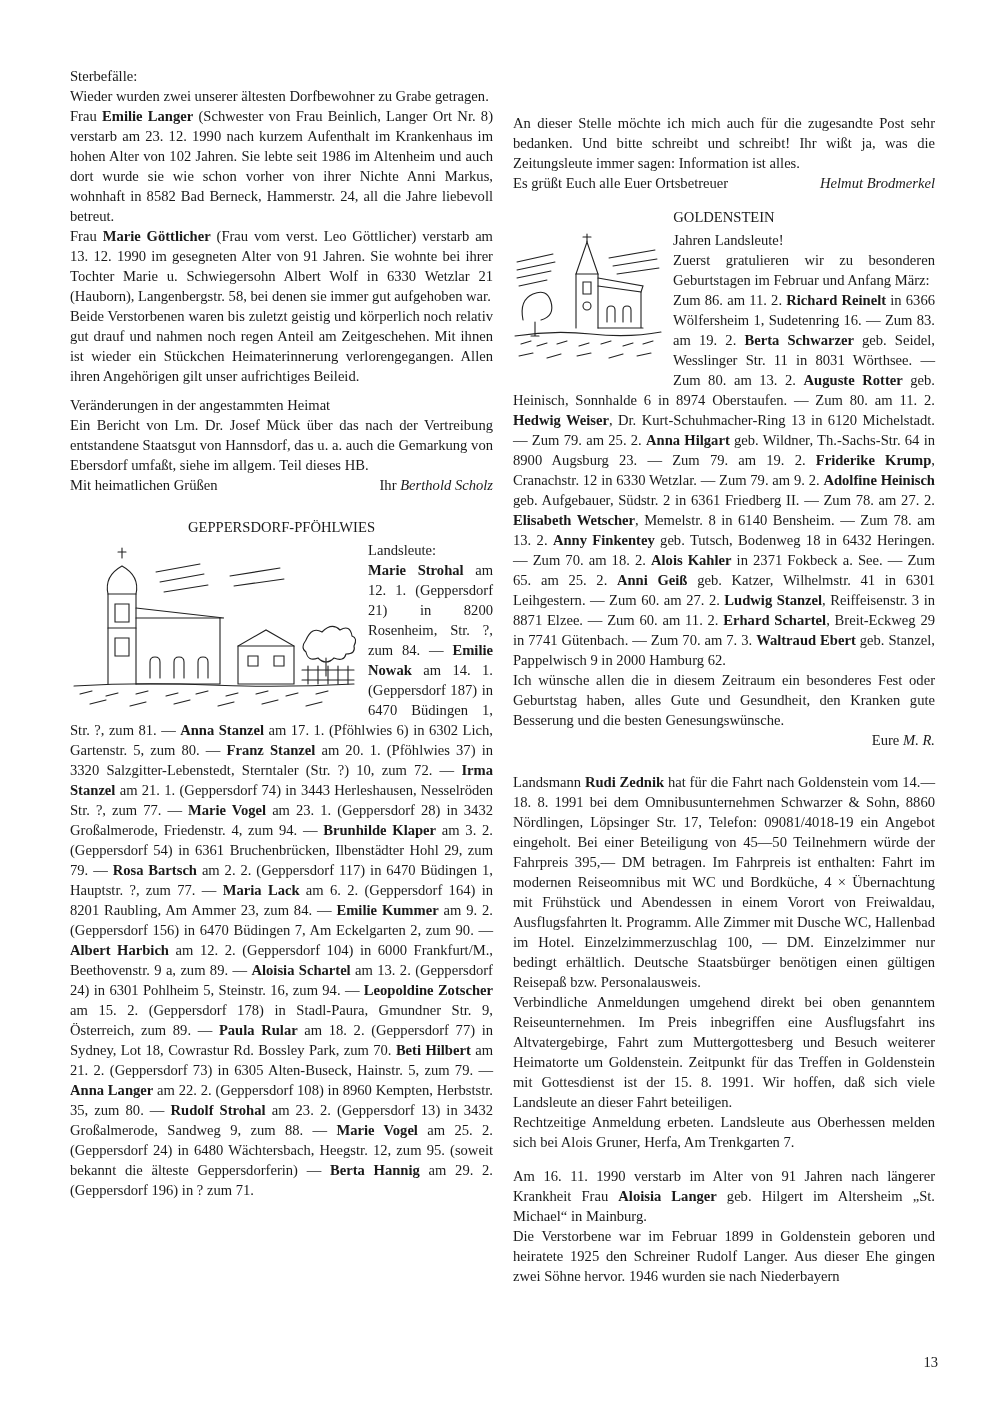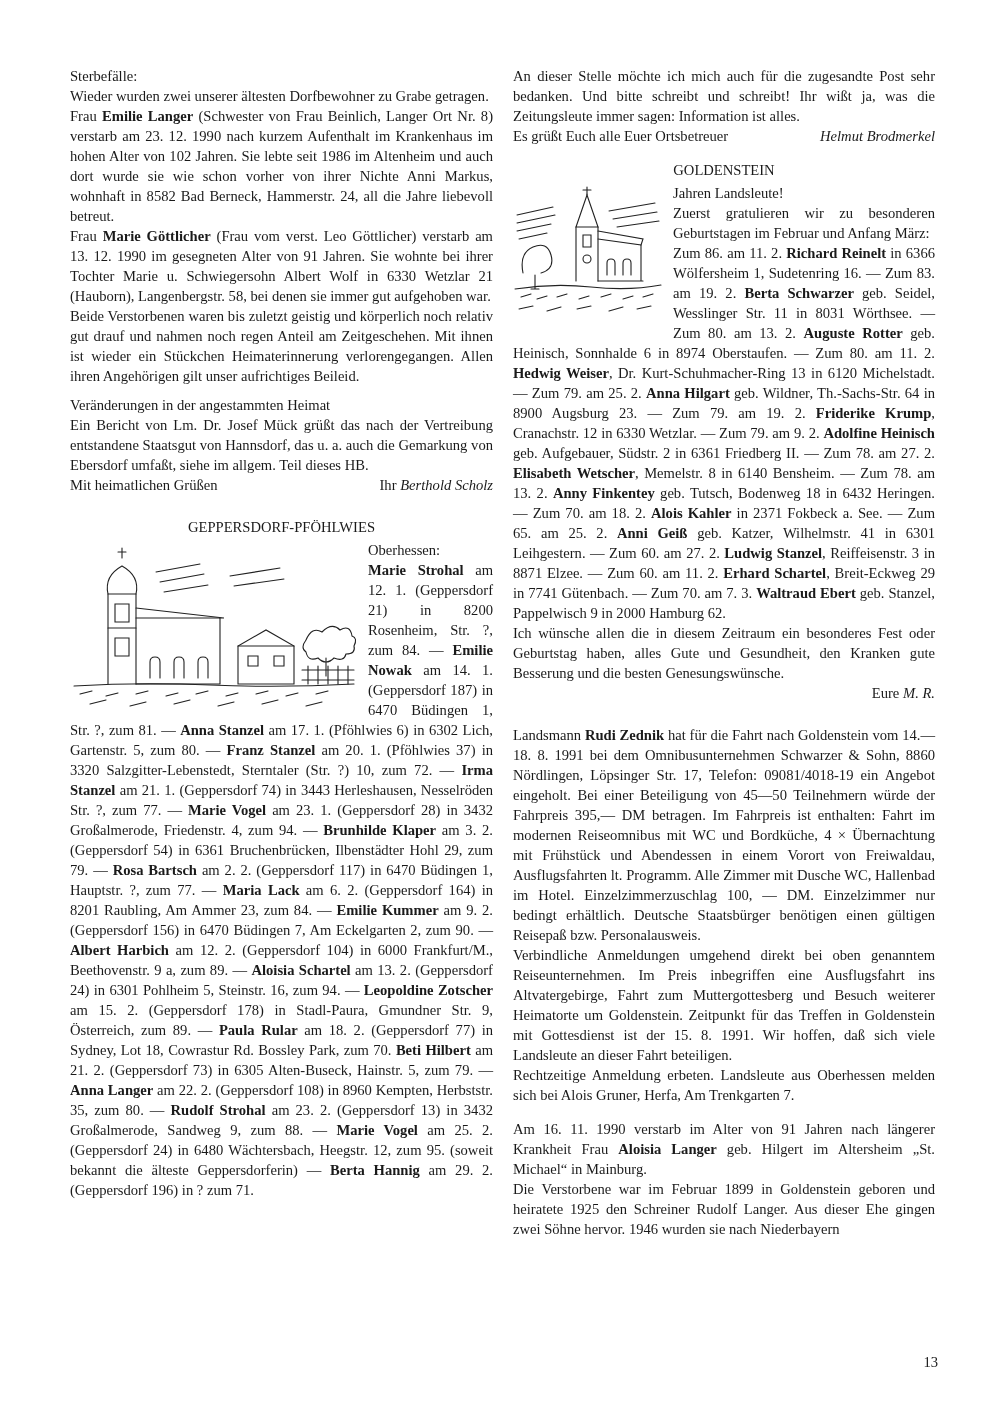--- a/index.html
+++ b/index.html
@@ -9,21 +9,21 @@
     color: #1a1a1a;
     font-family: "Liberation Serif", "DejaVu Serif", serif;
     font-size: 14.6px;
     line-height: 20px;
     position: relative;
     overflow: hidden;
   }
   .page { position: absolute; top: 66px; left: 70px; width: 865px; }
   .cols { display: flex; gap: 20px; }
   .col-left  { width: 423px; }
-  .col-right { width: 422px; }
+  .col-right { width: 422px; margin-top: 47px; }
   .para { text-align: justify; margin: 0; }
   .heading { font-weight: normal; }
   .center { text-align: center; }
   .sig-row { display: flex; justify-content: space-between; }
   .right-align { text-align: right; }
   .gap-s { margin-top: 9px; }
   .gap-m { margin-top: 14px; }
   .gap-l { margin-top: 22px; }
   .head-gap { margin-bottom: 3px; }
   svg.illust { float: left; margin: 2px 10px 4px 0; }
@@ -42,21 +42,21 @@
       <section>
         <div class="heading">Sterbefälle:</div>
         <p class="para">Wieder wurden zwei unserer ältesten Dorfbewohner zu Grabe getragen.</p>
         <p class="para">Frau <b>Emilie Langer</b> (Schwester von Frau Beinlich, Langer Ort Nr. 8) verstarb am 23. 12. 1990 nach kurzem Aufenthalt im Krankenhaus im hohen Alter von 102 Jahren. Sie lebte seit 1986 im Altenheim und auch dort wurde sie wie schon vorher von ihrer Nichte Anni Markus, wohnhaft in 8582 Bad Berneck, Hammerstr. 24, all die Jahre liebevoll betreut.</p>
         <p class="para">Frau <b>Marie Göttlicher</b> (Frau vom verst. Leo Göttlicher) verstarb am 13. 12. 1990 im gesegneten Alter von 91 Jahren. Sie wohnte bei ihrer Tochter Marie u. Schwiegersohn Albert Wolf in 6330 Wetzlar 21 (Hauborn), Langenbergstr. 58, bei denen sie immer gut aufgehoben war.</p>
         <p class="para">Beide Verstorbenen waren bis zuletzt geistig und körperlich noch relativ gut drauf und nahmen noch regen Anteil am Zeitgeschehen. Mit ihnen ist wieder ein Stückchen Heimaterinnerung verlorengegangen. Allen ihren Angehörigen gilt unser aufrichtiges Beileid.</p>
       </section>
 
       <section class="gap-s">
         <div class="heading">Veränderungen in der angestammten Heimat</div>
-        <p class="para">Ein Bericht von Lm. Dr. Josef Mück grüßt das nach der Vertreibung entstandene Staatsgut von Hannsdorf, das u. a. auch die Gemarkung von Ebersdorf umfaßt, siehe im allgem. Teil dieses HB.</p>
+        <p class="para">Ein Bericht von Lm. Dr. Josef Mück über das nach der Vertreibung entstandene Staatsgut von Hannsdorf, das u. a. auch die Gemarkung von Ebersdorf umfaßt, siehe im allgem. Teil dieses HB.</p>
         <div class="sig-row">
           <span>Mit heimatlichen Grüßen</span>
           <span>Ihr <i>Berthold Scholz</i></span>
         </div>
       </section>
 
       <section class="gap-l">
         <div class="heading center head-gap">GEPPERSDORF-PFÖHLWIES</div>
         <div>
           <svg class="illust" width="288" height="172" viewBox="0 0 288 172">
@@ -78,21 +78,21 @@
               <path d="M236 98 q6 -14 16 -8 q10 -10 18 -2 q10 -6 12 6 q6 2 2 10 q2 8 -8 8 q-2 8 -12 4 q-8 8 -16 0 q-10 4 -12 -6 q-6 -4 0 -12"></path>
               <path d="M256 116 v18"></path>
               <path d="M232 128 h52 M232 138 h52"></path>
               <path d="M238 124 v18 M248 124 v18 M258 124 v18 M268 124 v18 M278 124 v18"></path>
               <path d="M4 144 Q70 140 140 143 T284 142"></path>
               <path d="M10 152 l12 -3 M36 154 l12 -3 M66 152 l12 -3 M96 154 l12 -3 M126 152 l12 -3 M156 154 l12 -3 M186 152 l12 -3 M216 154 l12 -3 M246 152 l12 -3"></path>
               <path d="M20 162 l16 -4 M60 164 l16 -4 M104 162 l16 -4 M148 164 l16 -4 M192 162 l16 -4 M236 164 l16 -4"></path>
               <path d="M86 30 L130 22 M90 40 L134 32 M94 50 L138 43 M160 34 L210 26 M164 44 L214 37"></path>
             </g>
           </svg>
-          <div class="heading">Oberhessen:</div>
+          <div class="heading">Landsleute:</div>
           <p class="para"><b>Marie Strohal</b> am 12. 1. (Geppersdorf 21) in 8200 Rosenheim, Str. ?, zum 84. — <b>Emilie Nowak</b> am 14. 1. (Geppersdorf 187) in 6470 Büdingen 1, Str. ?, zum 81. — <b>Anna Stanzel</b> am 17. 1. (Pföhlwies 6) in 6302 Lich, Gartenstr. 5, zum 80. — <b>Franz Stanzel</b> am 20. 1. (Pföhlwies 37) in 3320 Salzgitter-Lebenstedt, Sterntaler (Str. ?) 10, zum 72. — <b>Irma Stanzel</b> am 21. 1. (Geppersdorf 74) in 3443 Herleshausen, Nesselröden Str. ?, zum 77. — <b>Marie Vogel</b> am 23. 1. (Geppersdorf 28) in 3432 Großalmerode, Friedenstr. 4, zum 94. — <b>Brunhilde Klaper</b> am 3. 2. (Geppersdorf 54) in 6361 Bruchenbrücken, Ilbenstädter Hohl 29, zum 79. — <b>Rosa Bartsch</b> am 2. 2. (Geppersdorf 117) in 6470 Büdingen 1, Hauptstr. ?, zum 77. — <b>Maria Lack</b> am 6. 2. (Geppersdorf 164) in 8201 Raubling, Am Ammer 23, zum 84. — <b>Emilie Kummer</b> am 9. 2. (Geppersdorf 156) in 6470 Büdingen 7, Am Eckelgarten 2, zum 90. — <b>Albert Harbich</b> am 12. 2. (Geppersdorf 104) in 6000 Frankfurt/M., Beethovenstr. 9 a, zum 89. — <b>Aloisia Schartel</b> am 13. 2. (Geppersdorf 24) in 6301 Pohlheim 5, Steinstr. 16, zum 94. — <b>Leopoldine Zotscher</b> am 15. 2. (Geppersdorf 178) in Stadl-Paura, Gmundner Str. 9, Österreich, zum 89. — <b>Paula Rular</b> am 18. 2. (Geppersdorf 77) in Sydney, Lot 18, Cowrastur Rd. Bossley Park, zum 70. <b>Beti Hilbert</b> am 21. 2. (Geppersdorf 73) in 6305 Alten-Buseck, Hainstr. 5, zum 79. — <b>Anna Langer</b> am 22. 2. (Geppersdorf 108) in 8960 Kempten, Herbststr. 35, zum 80. — <b>Rudolf Strohal</b> am 23. 2. (Geppersdorf 13) in 3432 Großalmerode, Sandweg 9, zum 88. — <b>Marie Vogel</b> am 25. 2. (Geppersdorf 24) in 6480 Wächtersbach, Heegstr. 12, zum 95. (soweit bekannt die älteste Geppersdorferin) — <b>Berta Hannig</b> am 29. 2. (Geppersdorf 196) in ? zum 71.</p>
         </div>
       </section>
 
     </div>
 
     <div class="col-right">
 
       <section>
         <p class="para">An dieser Stelle möchte ich mich auch für die zugesandte Post sehr bedanken. Und bitte schreibt und schreibt! Ihr wißt ja, was die Zeitungsleute immer sagen: Information ist alles.</p>

